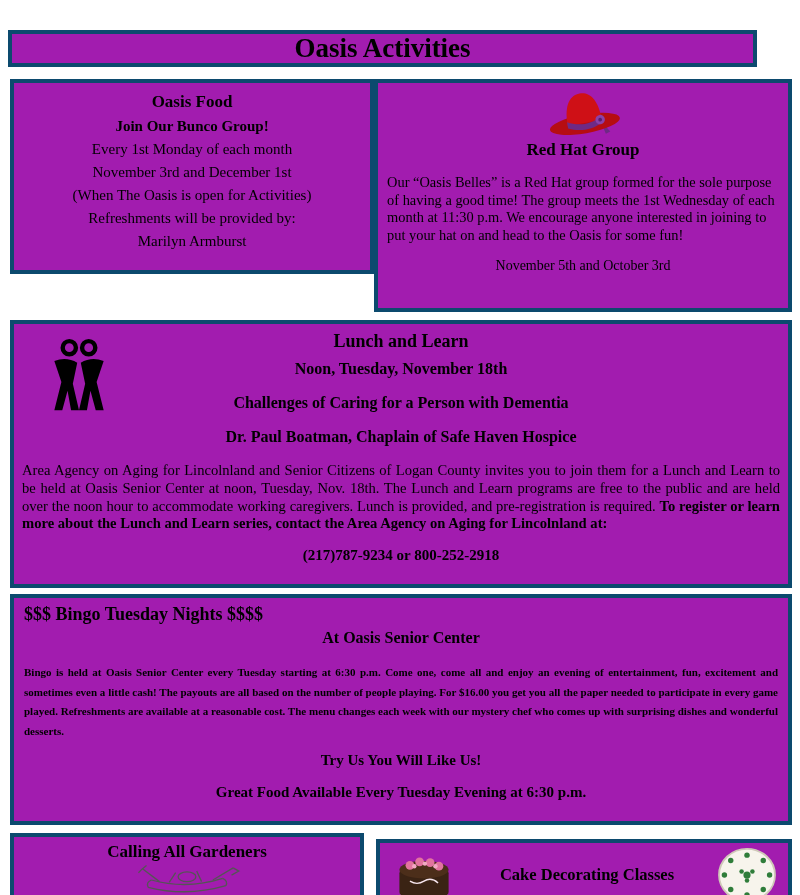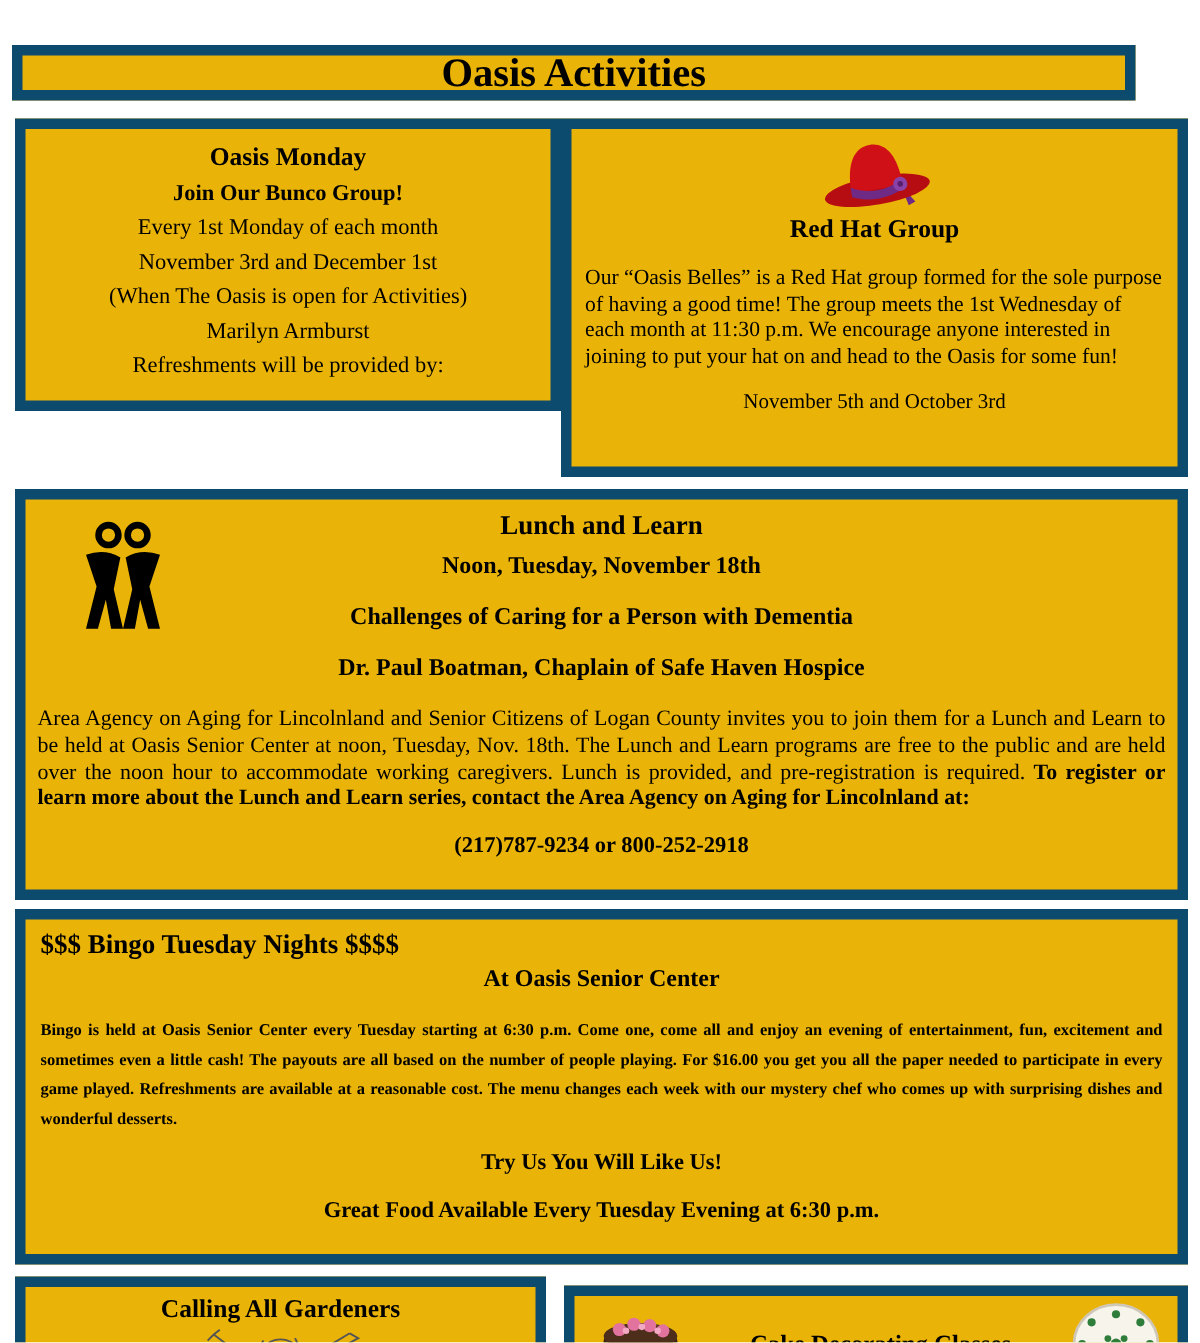--- a/index.html
+++ b/index.html
@@ -1,18 +1,18 @@
 <!DOCTYPE html>
 <html><head>
 <meta charset="utf-8">
 <style>
   html, body { margin: 0; padding: 0; background: #ffffff; }
   body { font-family: "Liberation Serif", "DejaVu Serif", serif; color: #000; }
   .page { position: relative; width: 800px; height: 895px; margin: 0 auto; background: #fff; overflow: hidden; }
-  .box { border: 7px solid #0c4a6e; background: #eab308; box-sizing: border-box; }
+  .box { border: 4px solid #0c4a6e; background: #a21caf; box-sizing: border-box; }
 
   .header-box { margin: 30px 0 0 8px; width: 749px; height: 37px;
                 display: flex; align-items: center; justify-content: center; }
   .header-box h1 { font-size: 27px; font-weight: bold; margin: 0; }
 
   .content { margin-left: 10px; width: 782px; }
   .row { display: flex; justify-content: space-between; align-items: flex-start; }
 
   .row1 { margin-top: 12px; }
   .bunco { width: 372px; min-height: 195px; padding: 9px 6px 4px; text-align: center; }
@@ -56,27 +56,27 @@
 
   <div class="box header-box">
     <h1>Oasis Activities</h1>
   </div>
 
   <div class="content">
 
     <div class="row row1">
 
       <div class="box bunco">
-        <h2>Oasis Monday</h2>
+        <h2>Oasis Food</h2>
         <p class="b">Join Our Bunco Group!</p>
         <p>Every 1st Monday of each month</p>
         <p>November 3rd and December 1st</p>
         <p>(When The Oasis is open for Activities)</p>
+        <p>Refreshments will be provided by:</p>
         <p>Marilyn Armburst</p>
-        <p>Refreshments will be provided by:</p>
       </div>
 
       <div class="box redhat">
         <div class="hat">
           <svg width="80" height="52" viewBox="0 0 100 66" aria-hidden="true">
             <g transform="rotate(-10 50 33)">
               <path d="M70 46 L80 62 L74 64 Z" fill="#6e2a85"></path>
               <ellipse cx="50" cy="47" rx="45" ry="12" fill="#b60d12"></ellipse>
               <path d="M28 46 C28 18 38 8 50 8 C62 8 72 18 72 46 Z" fill="#cf1016"></path>
               <path d="M28 41 C42 49 58 49 72 41 L72 49 C58 56 42 56 28 49 Z" fill="#6e2a85"></path>

